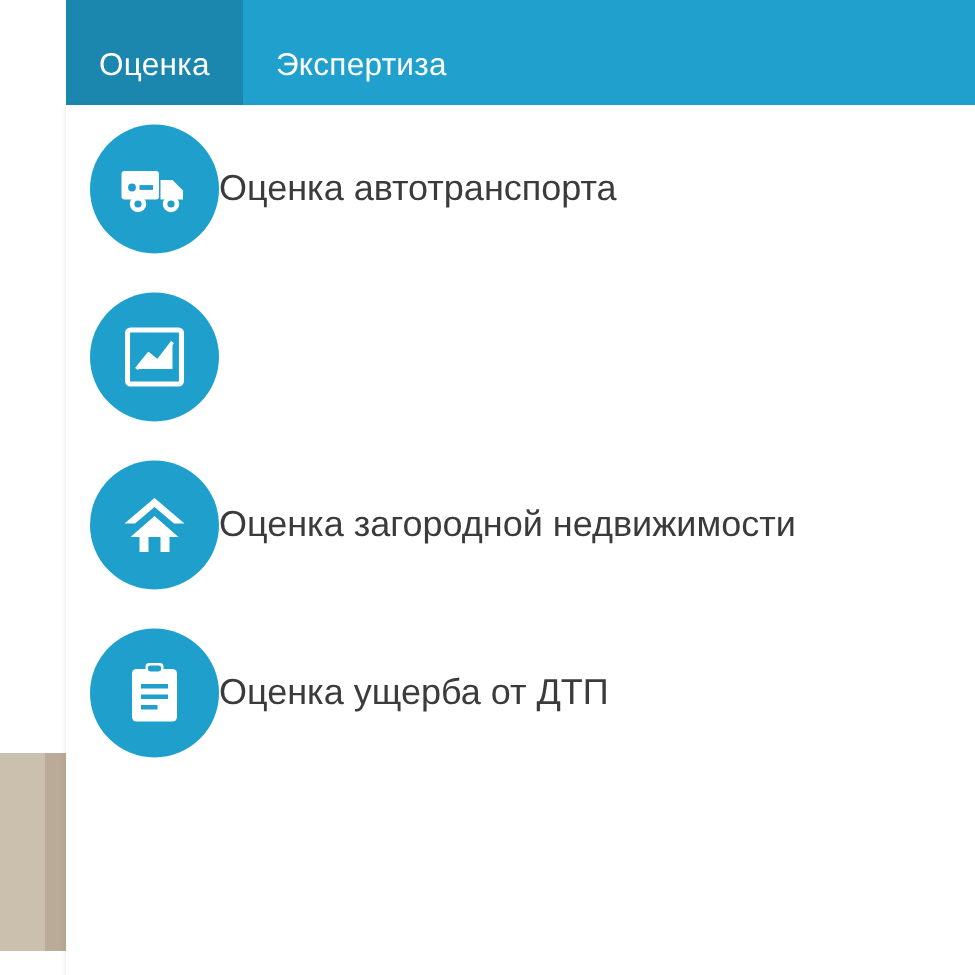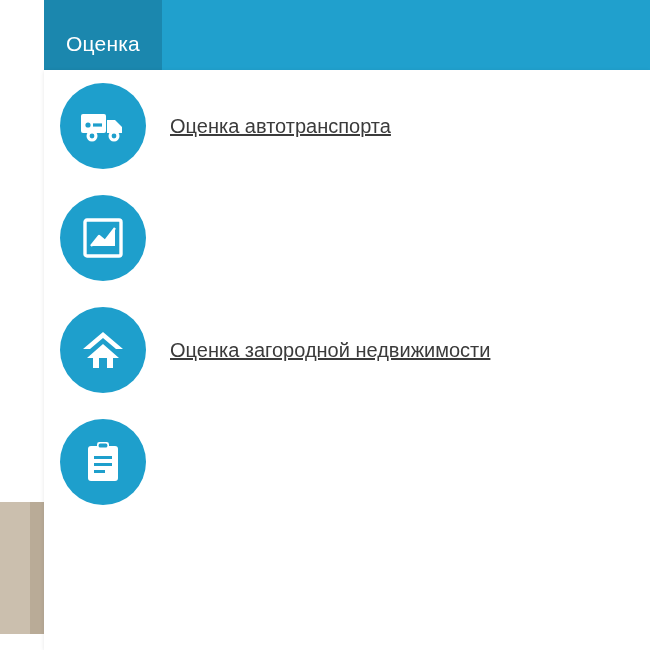--- a/index.html
+++ b/index.html
@@ -113,43 +113,44 @@
     border-radius: 50%;
     background: #1e9fcc;
     display: flex;
     align-items: center;
     justify-content: center;
   }
   .circle svg {
     display: block;
   }
   .menu-label {
-    margin-left: 24px;
-    font-size: 20px;
+    font-size: 24px;
     color: #3b3b3b;
     white-space: nowrap;
-    text-decoration: underline;
   }
 </style>
 </head>
 <body>
 
 <div class="screen">
 
   <div class="bg-strip">
     <div class="band1"></div>
     <div class="band2"></div>
     <div class="band3"></div>
     <div class="stripe"></div>
     <div class="band4"></div>
   </div>
 
   <div class="navbar">
     <div class="nav-item active">
       <span>Оценка</span>
+    </div>
+    <div class="nav-item">
+      <span>Экспертиза</span>
     </div>
   </div>
 
   <div class="dropdown">
 
     <div class="menu-row">
       <div class="circle">
         <span>
           <svg width="46" height="34" viewBox="0 0 46 34">
             <rect x="1" y="5" width="25" height="19" rx="2" fill="#ffffff"></rect>
@@ -198,16 +199,17 @@
           <svg width="34" height="42" viewBox="0 0 34 42">
             <rect x="2" y="5" width="30" height="35" rx="3" fill="#ffffff"></rect>
             <rect x="11" y="1" width="12" height="7" rx="2.4" fill="#ffffff"></rect>
             <rect x="12.6" y="2.6" width="8.8" height="4" rx="1.6" fill="#1e9fcc"></rect>
             <rect x="8" y="15" width="18" height="3" fill="#1e9fcc"></rect>
             <rect x="8" y="22" width="18" height="3" fill="#1e9fcc"></rect>
             <rect x="8" y="29" width="11" height="3" fill="#1e9fcc"></rect>
           </svg>
         </span>
       </div>
+      <div class="menu-label">Оценка ущерба от ДТП</div>
     </div>
 
   </div>
 </div>
 
 </body></html>

